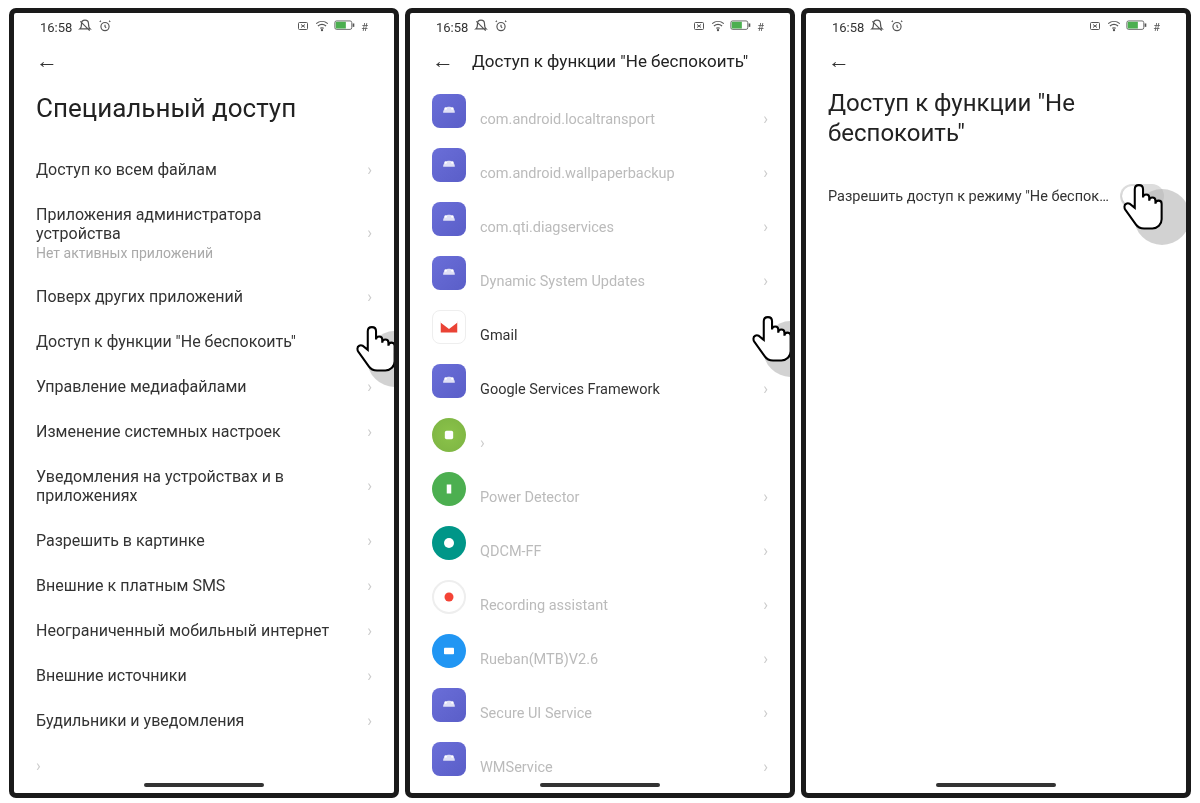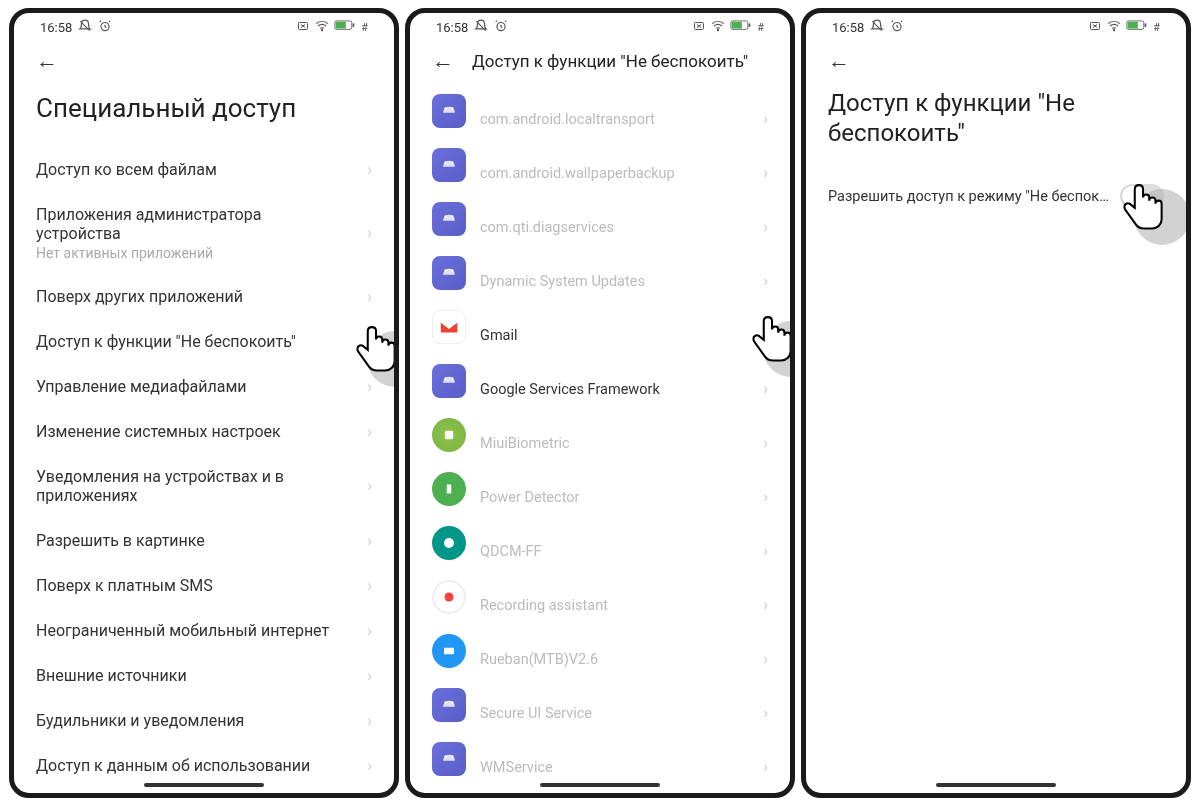--- a/index.html
+++ b/index.html
@@ -8,21 +8,21 @@
     font-family: -apple-system, BlinkMacSystemFont, "Segoe UI", Roboto, sans-serif;
     display: flex;
     justify-content: center;
     gap: 6px;
     padding: 8px;
   }
   .phone {
     width: 390px;
     height: 790px;
     border: 5px solid #1a1a1a;
-    border-radius: 20px;
+    border-radius: 7px;
     background: #fff;
     position: relative;
     overflow: hidden;
     flex-shrink: 0;
   }
   .phone::before, .phone::after {
     content: "";
     position: absolute;
     background: #1a1a1a;
   }
@@ -224,21 +224,21 @@
           <span class="chevron">›</span>
         </div>
         <div class="list-row">
           <div class="labels">
             <span class="row-label">Разрешить в картинке</span>
           </div>
           <span class="chevron">›</span>
         </div>
         <div class="list-row">
           <div class="labels">
-            <span class="row-label">Поверх к платным SMS</span>
+            <span class="row-label">Внешние к платным SMS</span>
           </div>
           <span class="chevron">›</span>
         </div>
         <div class="list-row">
           <div class="labels">
             <span class="row-label">Неограниченный мобильный интернет</span>
           </div>
           <span class="chevron">›</span>
         </div>
         <div class="list-row">
@@ -247,23 +247,20 @@
           </div>
           <span class="chevron">›</span>
         </div>
         <div class="list-row">
           <div class="labels">
             <span class="row-label">Будильники и уведомления</span>
           </div>
           <span class="chevron">›</span>
         </div>
         <div class="list-row">
-          <div class="labels">
-            <span class="row-label">Доступ к данным об использовании</span>
-          </div>
           <span class="chevron">›</span>
         </div>
       </div>
   </div>
   <div class="cursor-hand" style="top:310px; left:335px;">
     <div class="cursor-circle"></div>
     <svg class="cursor-svg" viewBox="0 0 50 60">
         <path d="M18 8v18l-5-4c-2-1-5 0-5 3 0 1 0 2 1 3l10 14c2 3 5 4 8 4h8c5 0 9-4 9-9V22c0-2-1-3-3-3s-3 1-3 3v-3c0-2-1-3-3-3s-3 1-3 3v-3c0-2-1-3-3-3s-3 1-3 3V8c0-2-1-4-4-4s-4 2-4 4z" fill="#fff" stroke="#000" stroke-width="2"></path>
       </svg>
   </div>
@@ -369,21 +366,20 @@
           </div>
           <span class="app-name active">Google Services Framework</span>
           <span class="chevron">›</span>
         </div>
         <div class="app-row">
           <div class="app-icon green">
             <svg viewBox="0 0 24 24" width="20" height="20">
               <rect x="7" y="7" width="10" height="10" rx="2" fill="#fff"></rect>
             </svg>
           </div>
-          <span class="app-name muted">MiuiBiometric</span>
           <span class="chevron">›</span>
         </div>
         <div class="app-row">
           <div class="app-icon power">
             <svg viewBox="0 0 24 24" width="18" height="18">
               <rect x="9" y="6" width="6" height="12" fill="#fff"></rect>
             </svg>
           </div>
           <span class="app-name muted">Power Detector</span>
           <span class="chevron">›</span>

